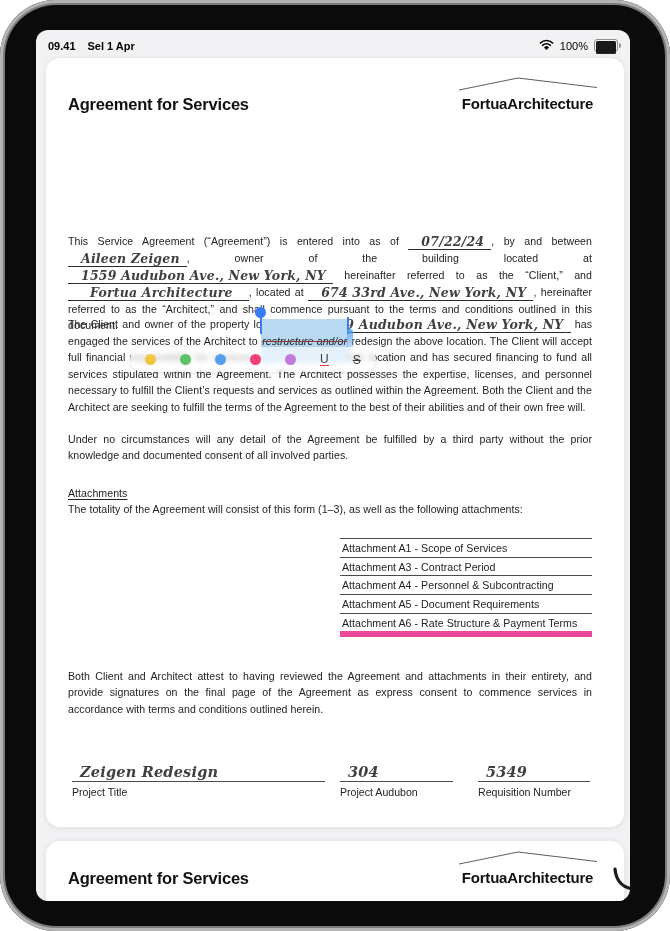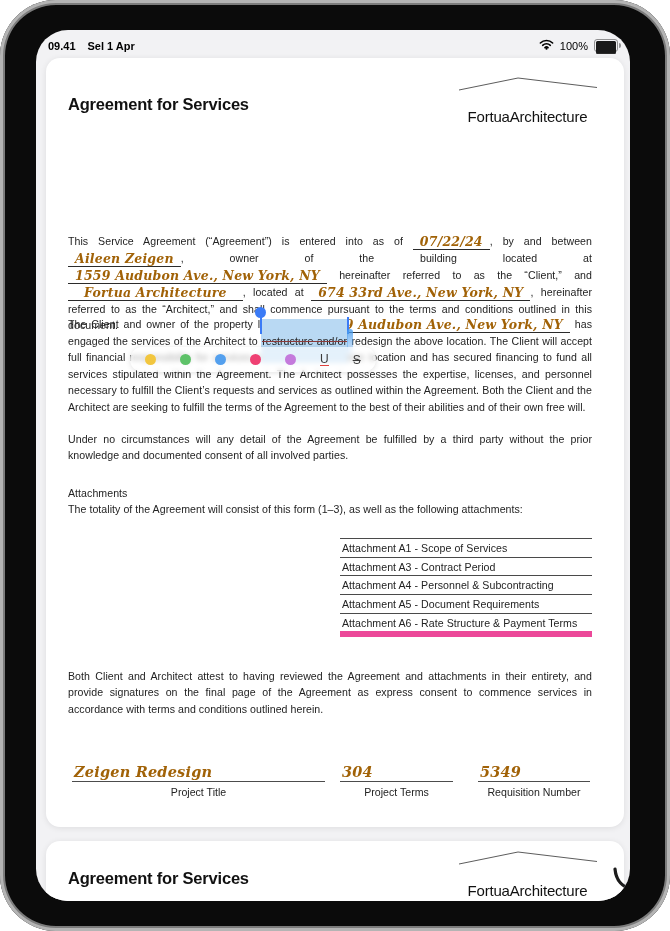--- a/index.html
+++ b/index.html
@@ -8,21 +8,21 @@
     font-family:"Liberation Sans", sans-serif;
     -webkit-font-smoothing:antialiased;
   }
   .device{
     position:absolute;left:0;top:0;width:670px;height:931px;
     background:#0b0b0b;border-radius:56px;
     box-shadow:inset 0 0 0 3px #b4b4b4, inset 0 0 0 5px #7c7c7c;
   }
   .screen{
     position:absolute;left:36px;top:30px;width:594px;height:871px;
-    background:#f2f2f4;border-radius:32px;overflow:hidden;
+    background:#f2f2f4;border-radius:12px;overflow:hidden;
   }
   
   .statusbar{
     position:absolute;top:0;left:0;right:0;height:27px;
     display:flex;align-items:center;justify-content:space-between;
     padding:2px 12px 0 12px;font-size:11px;font-weight:700;color:#000;
   }
   .sb-left{display:flex;gap:12px;align-items:center;}
   .sb-right{display:flex;gap:6px;align-items:center;font-weight:500;}
   .batt{position:relative;width:22px;height:11px;border:1px solid rgba(0,0,0,.4);
@@ -37,42 +37,42 @@
   }
   .page1{top:28px;height:769px;}
   .page2{top:811px;height:130px;}
   .hdr{position:absolute;left:22px;right:24px;height:40px;}
   .page1 .hdr{top:37px;}
   .page2 .hdr{top:28px;}
   .title{position:absolute;left:0;top:0;font-size:16.5px;font-weight:700;
     color:#111;letter-spacing:-0.2px;white-space:nowrap;}
   .logo{position:absolute;right:0;top:-19px;width:145px;text-align:center;}
   .logo svg{display:block;margin:0 auto;}
-  .logo .brand{display:block;font-size:15px;font-weight:400;color:#111;
-    letter-spacing:-0.2px;white-space:nowrap;margin-top:17px;}
+  .logo .brand{display:block;font-size:15px;font-weight:700;color:#111;
+    letter-spacing:-0.2px;white-space:nowrap;margin-top:4px;}
   
   .para{
     position:absolute;left:22px;width:524px;font-size:10.6px;line-height:16.4px;
     color:#232323;letter-spacing:0.05px;text-align:justify;
   }
   #p1{top:175px;}
   #p2{top:258px;}
   #p3{top:373px;}
-  #attach-head{top:427px;text-align:left;text-underline-offset:2px;}
+  #attach-head{top:427px;text-align:left;text-decoration:underline;text-underline-offset:2px;}
   #attach-intro{top:443px;text-align:left;}
   #closing{top:610px;}
   .fill{display:inline-block;border-bottom:1px solid #2b2b2b;padding:0 7px;
     height:12px;line-height:12px;vertical-align:-2px;}
   .fill.wide{padding:0 16px;}
   .hand{font-family:"DejaVu Serif", serif;font-style:italic;font-weight:700;
-    font-size:12.5px;color:#a16207;letter-spacing:0.2px;white-space:nowrap;}
+    font-size:12.5px;color:#404040;letter-spacing:0.2px;white-space:nowrap;margin-left:6px;}
   .fill .hand{display:inline-block;transform:translateY(-1.5px);}
   
   .sel{position:relative;padding:16px 1px;
-    text-decoration:line-through;text-decoration-thickness:1.4px;}
+    text-decoration:line-through;text-decoration-thickness:1.4px;font-style:italic;}
   .knob{position:absolute;left:-6px;top:-12px;width:11px;height:11px;border-radius:50%;}
   .stem{position:absolute;left:-1px;top:-3px;width:2px;height:18px;}
   .caret{position:absolute;right:-1px;top:-2px;width:2px;height:17px;}
   .smear{position:absolute;right:-5px;top:10px;width:6px;height:26px;border-radius:3px;
     background:linear-gradient(180deg, rgba(74,157,239,0.85), rgba(74,157,239,0.12));
     filter:blur(0.6px);}
   .mk-toolbar{
     position:absolute;left:84px;top:289px;height:25px;
     display:flex;align-items:center;gap:24px;padding:0 15px;
     background:rgba(255,255,255,0.62);border-radius:13px;
@@ -91,21 +91,21 @@
     font-size:10.6px;color:#232323;padding-left:2px;letter-spacing:0.05px;}
   
   .fields{position:absolute;left:22px;top:701px;width:524px;height:60px;}
   .field{position:absolute;top:0;}
   .f-title{left:4px;width:253px;}
   .f-number{left:272px;width:113px;}
   .f-req{left:410px;width:112px;}
   .fvalue{height:21px;border-bottom:1px solid #4c4c4c;display:flex;
     align-items:flex-end;padding:0 0 1px 2px;}
   .fvalue .hand{font-size:14.5px;}
-  .flabel{font-size:10.6px;color:#232323;margin-top:4px;text-align:center;}
+  .flabel{font-size:10.6px;color:#232323;margin-top:4px;}
   
   .curl{position:absolute;left:566px;top:26px;width:24px;height:26px;}
 </style>
 </head>
 <body>
 
 <div class="device">
   <div class="screen">
 
     <div class="statusbar">
@@ -173,21 +173,21 @@
         <div class="field f-title">
           <div class="fvalue">
               <span class="hand">Zeigen Redesign</span>
             </div>
           <div class="flabel">Project Title</div>
         </div>
         <div class="field f-number">
           <div class="fvalue">
               <span class="hand">304</span>
             </div>
-          <div class="flabel">Project Terms</div>
+          <div class="flabel">Project Audubon</div>
         </div>
         <div class="field f-req">
           <div class="fvalue">
               <span class="hand">5349</span>
             </div>
           <div class="flabel">Requisition Number</div>
         </div>
       </div>
 
     </div>

